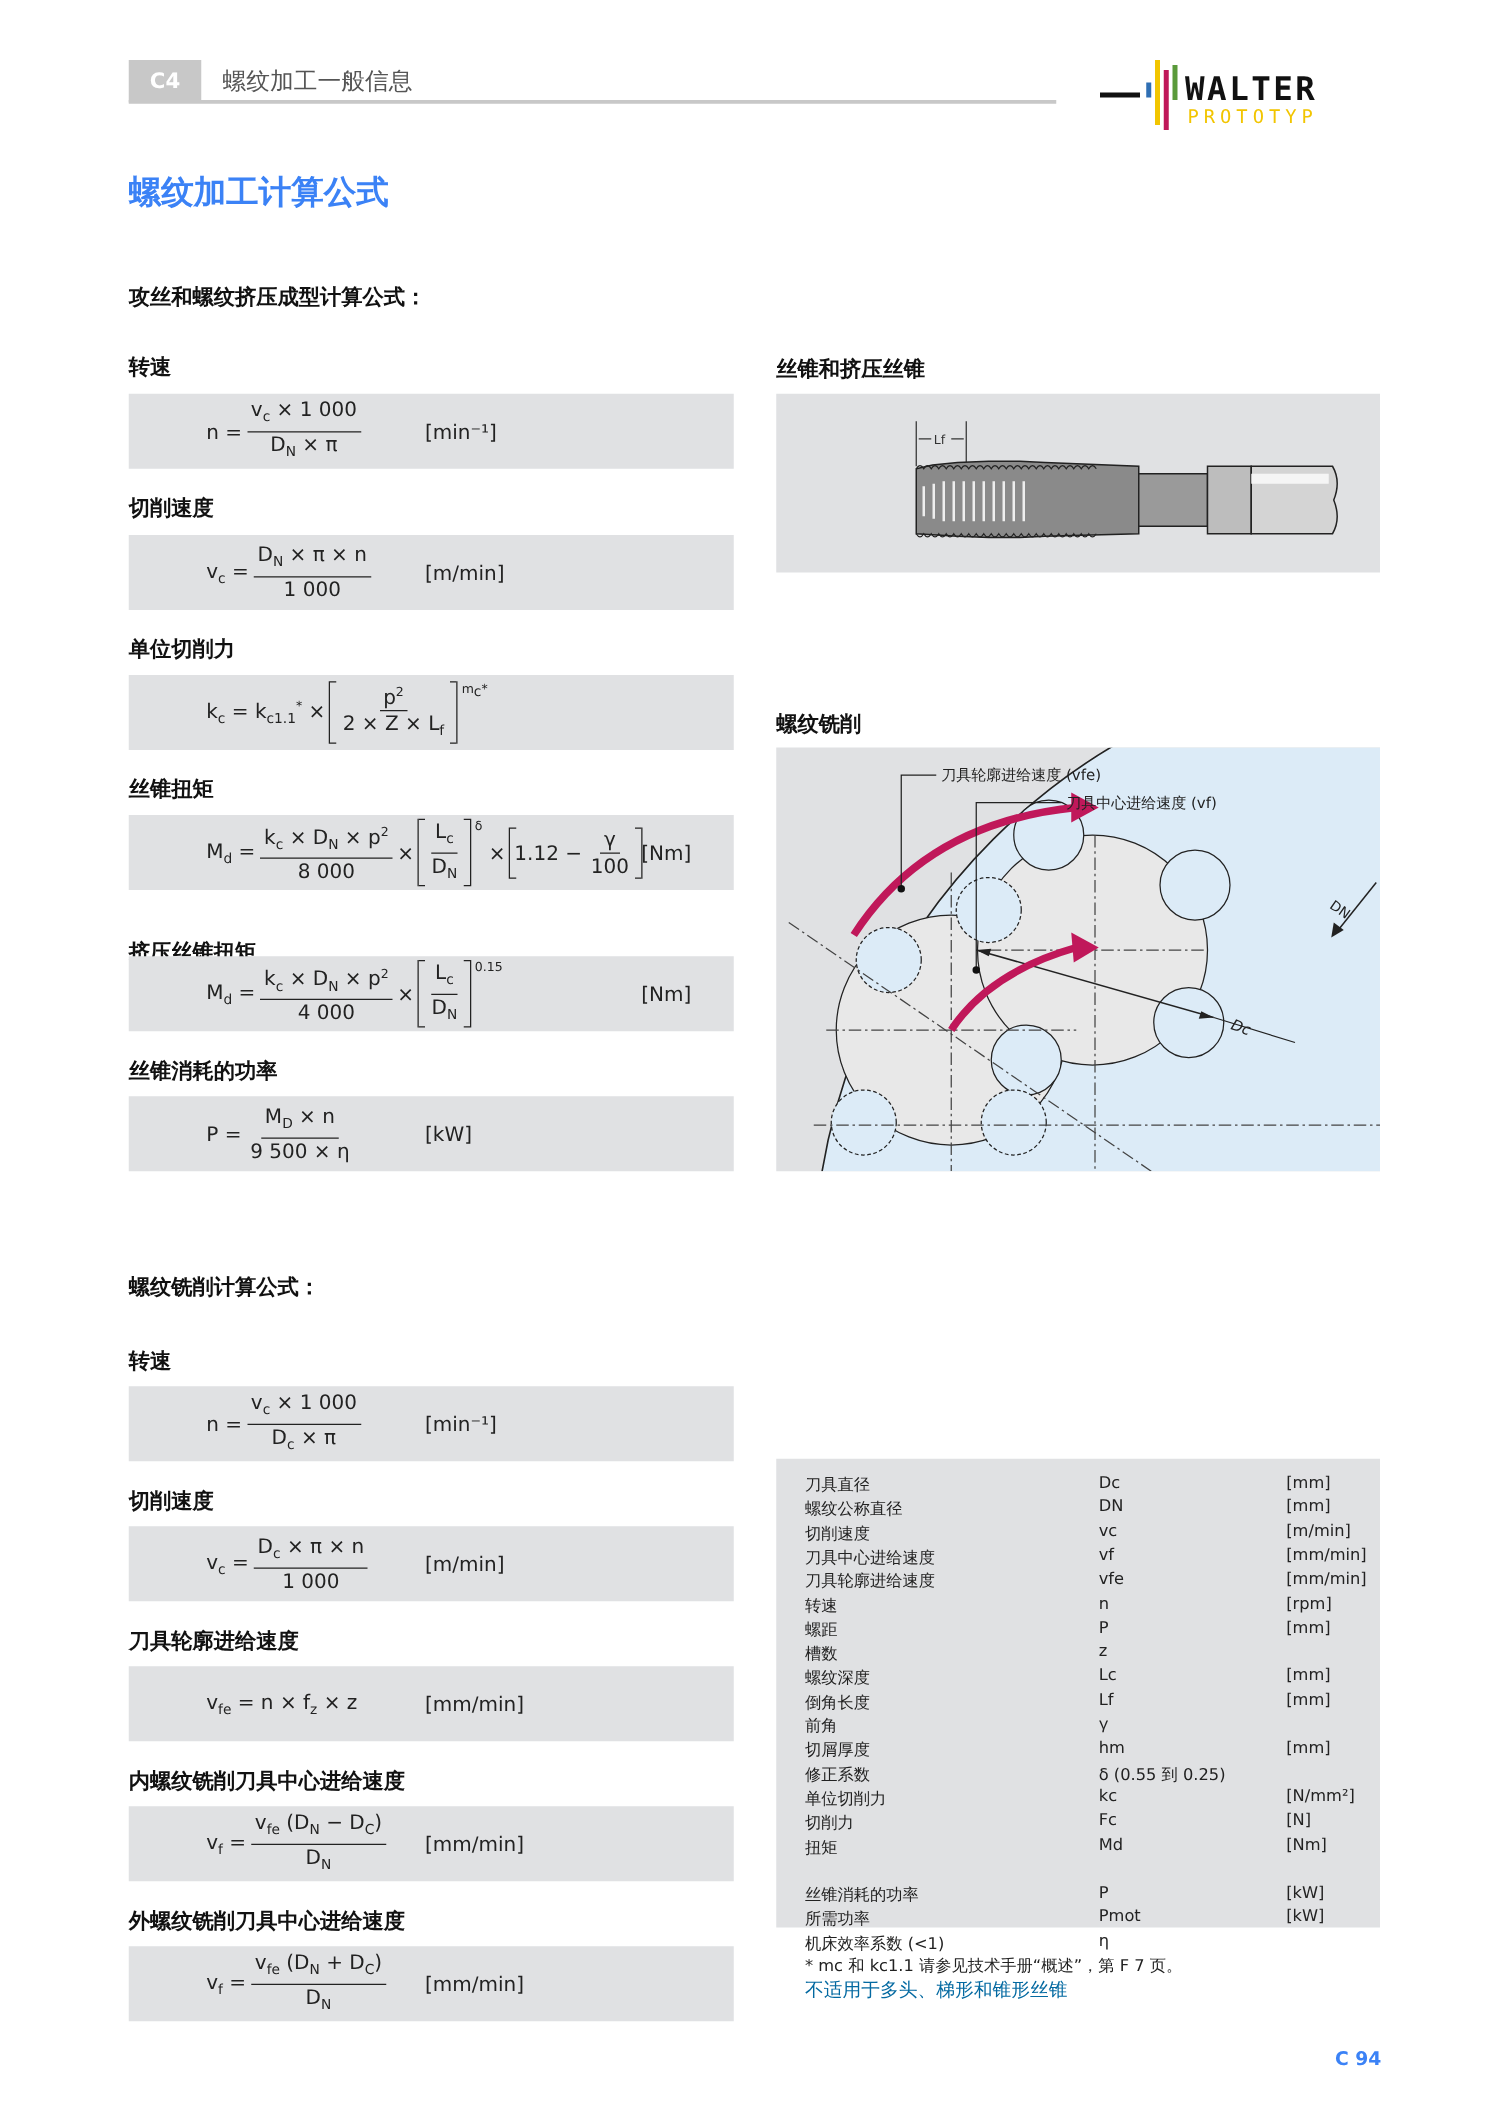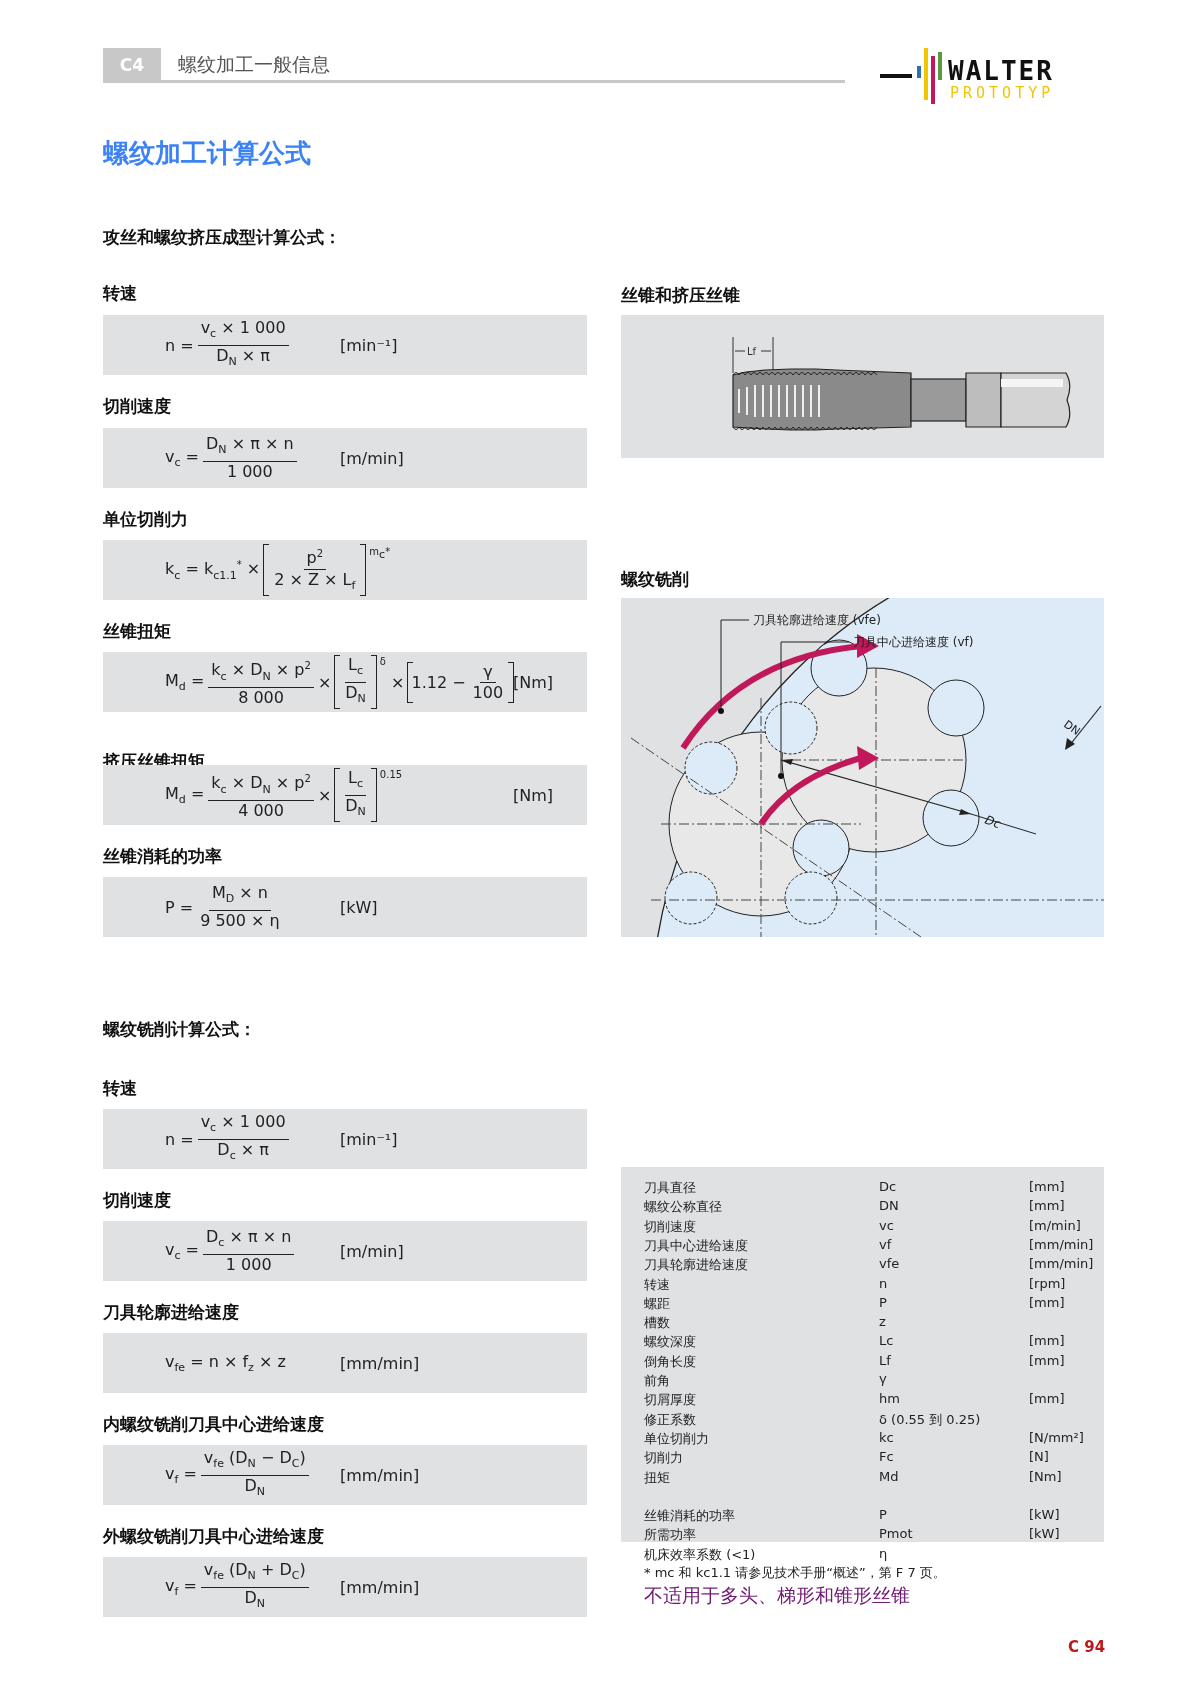--- a/index.html
+++ b/index.html
@@ -20,21 +20,21 @@
   sub{font-size:11px;}
   sup{font-size:10px;}
   .unit{position:absolute;top:0;height:60px;display:flex;align-items:center;font-size:16px;color:#222;}
   .brk{display:inline-flex;align-items:center;border-left:1.5px solid #222;border-right:1.5px solid #222;padding:0 3px;margin:0 3px;position:relative;}
   .brk::before,.brk::after{content:"";position:absolute;width:5px;height:100%;top:0;border-top:1.5px solid #222;border-bottom:1.5px solid #222;box-sizing:border-box;}
   .brk::before{left:0;}
   .brk::after{right:0;}
   .panel{background:#e0e1e3;}
   .legend-row{position:absolute;left:0;width:100%;height:19px;font-size:13px;color:#222;}
   .legend-row span{position:absolute;top:0;}
-  .pg{left:1068px;top:1638px;font-size:15px;color:#b91c1c;font-weight:bold;}
+  .pg{left:1068px;top:1638px;font-size:15px;color:#3b82f6;font-weight:bold;}
 </style>
 </head>
 <body>
 
 <div class="abs hdr-tab">C4</div>
 <div class="abs hdr-text">螺纹加工一般信息</div>
 <div class="abs hdr-line"></div>
 
 <div class="abs logo">
   <svg width="225" height="58" viewBox="0 0 225 58">
@@ -376,16 +376,16 @@
         <span style="left: 235px;">Pmot</span>
         <span style="left: 385px;">[kW]</span>
       </div>
       <div class="legend-row" style="top: 366.6px;">
         <span style="left: 0px;">机床效率系数 (&lt;1)</span>
         <span style="left: 235px;">η</span>
         <span style="left: 385px;"></span>
       </div>
     </div>
   <div class="abs" style="left:23px;top:397px;font-size:13px;color:#222;">* mc 和 kc1.1 请参见技术手册“概述”，第 F 7 页。</div>
-  <div class="abs" style="left:23px;top:416px;font-size:19px;color:#701a75;">不适用于多头、梯形和锥形丝锥</div>
+  <div class="abs" style="left:23px;top:416px;font-size:15px;color:#0369a1;">不适用于多头、梯形和锥形丝锥</div>
 </div>
 
 <div class="abs pg">C 94</div>
 
 </body></html>

